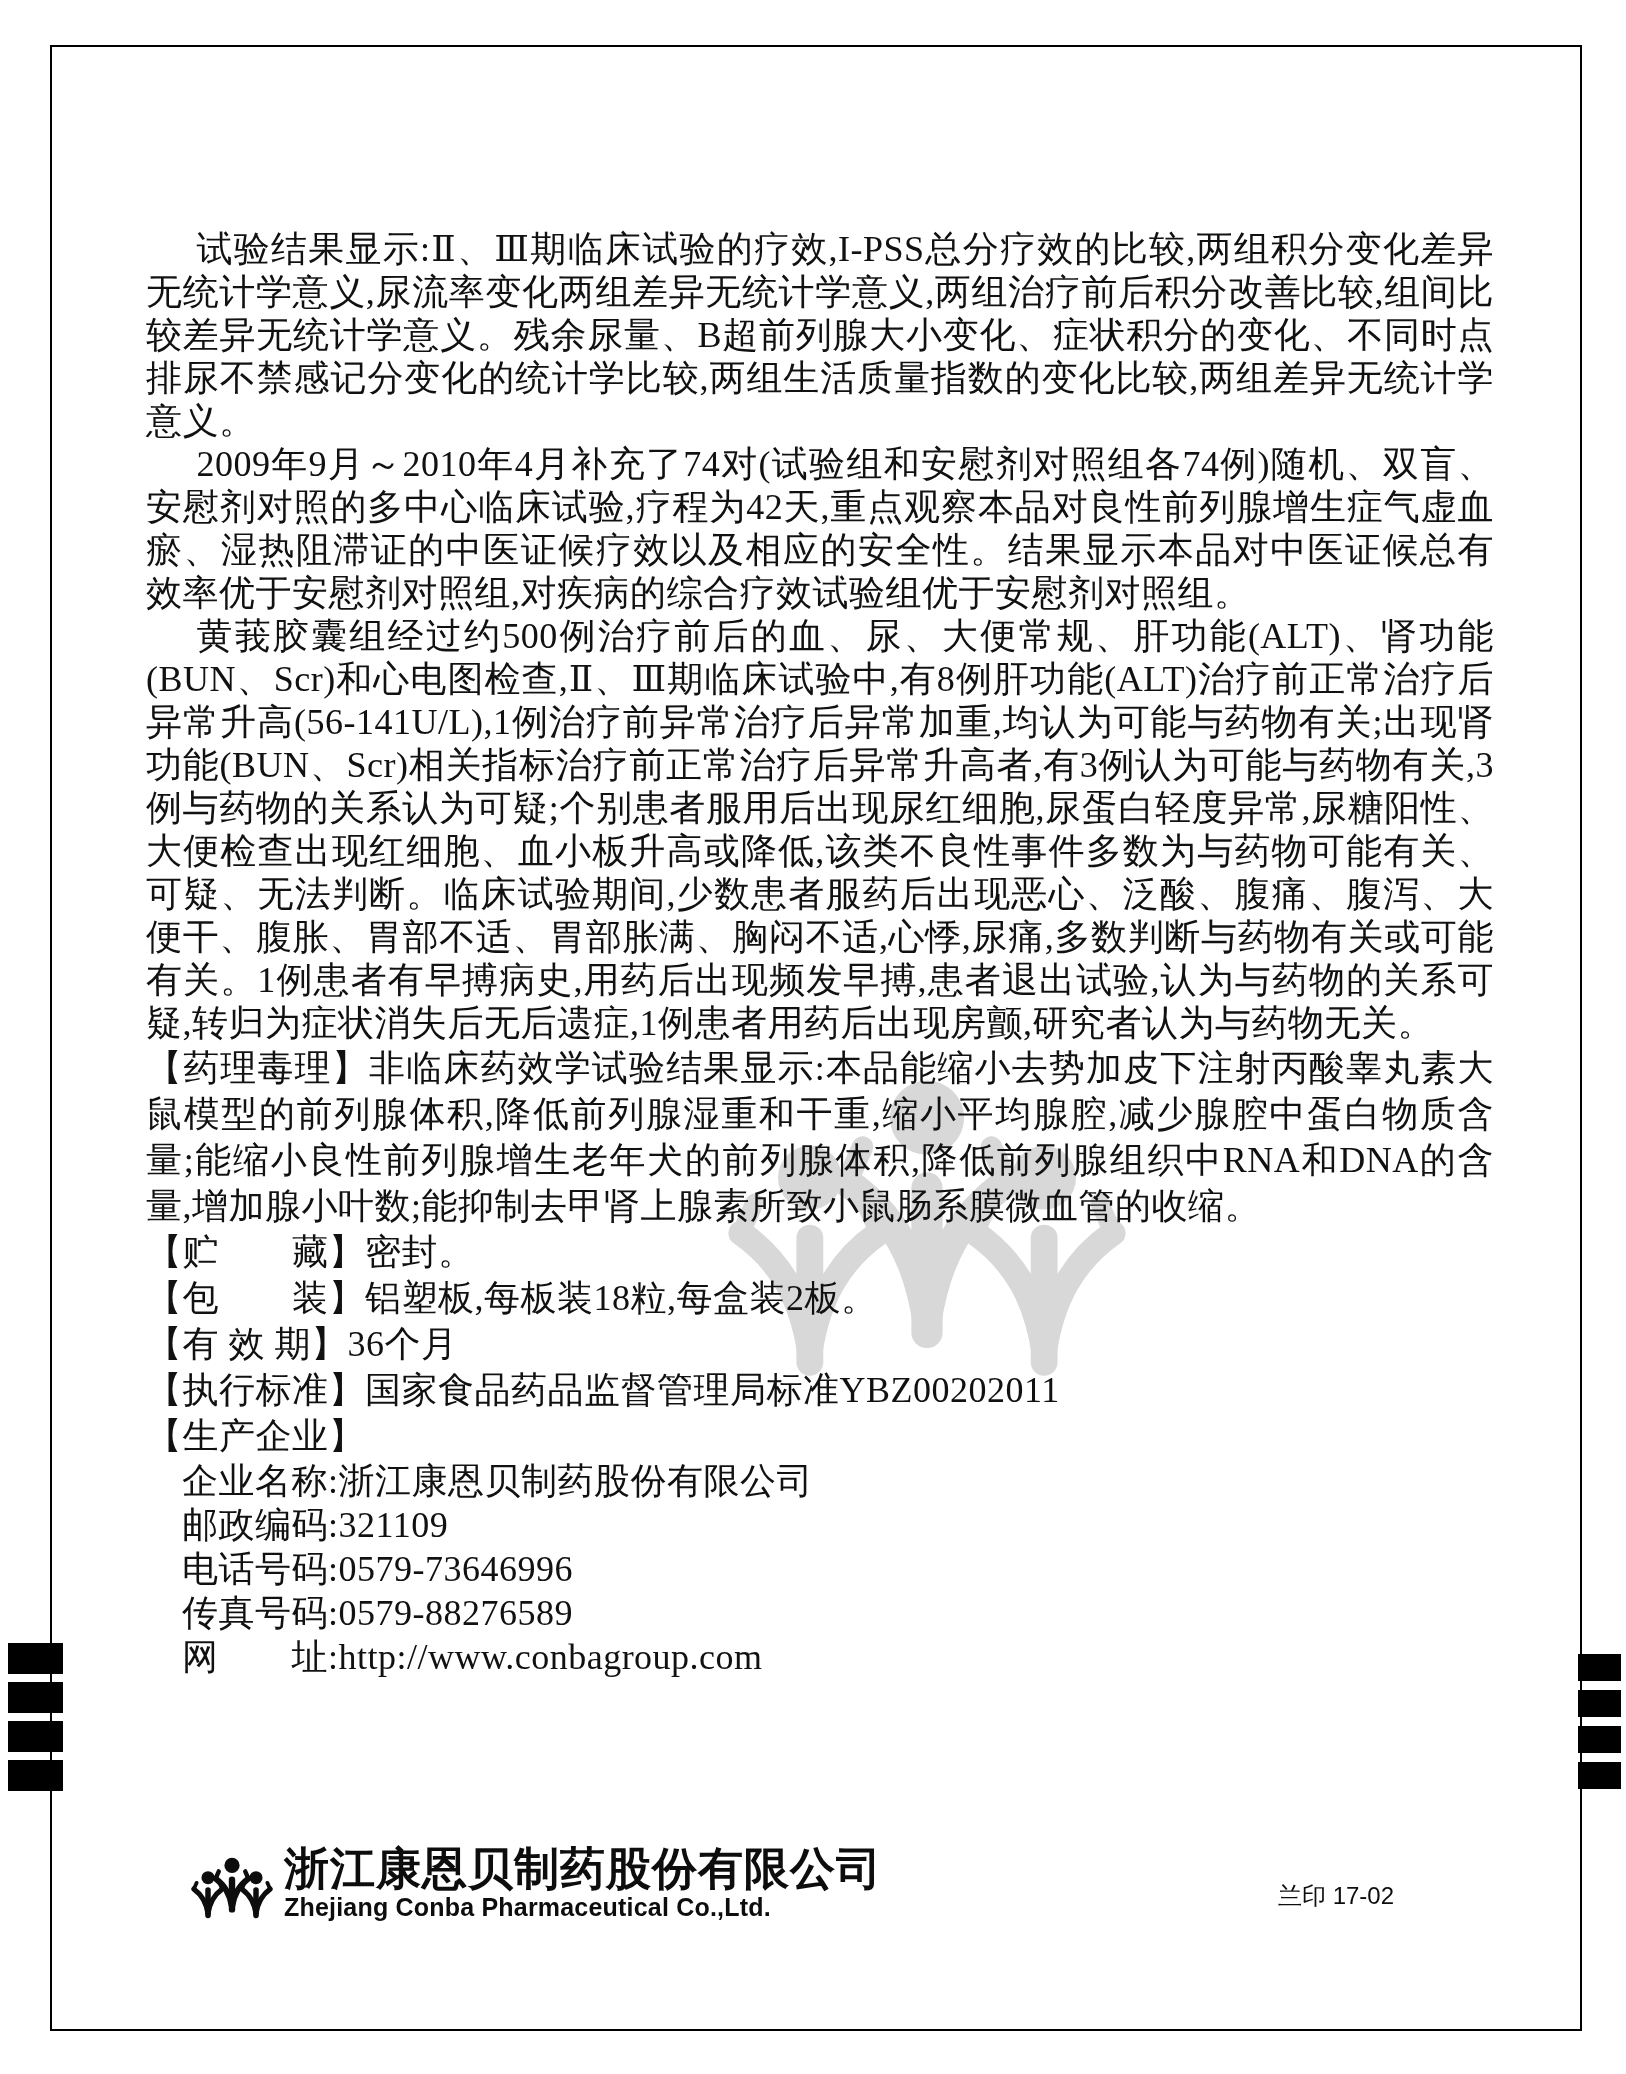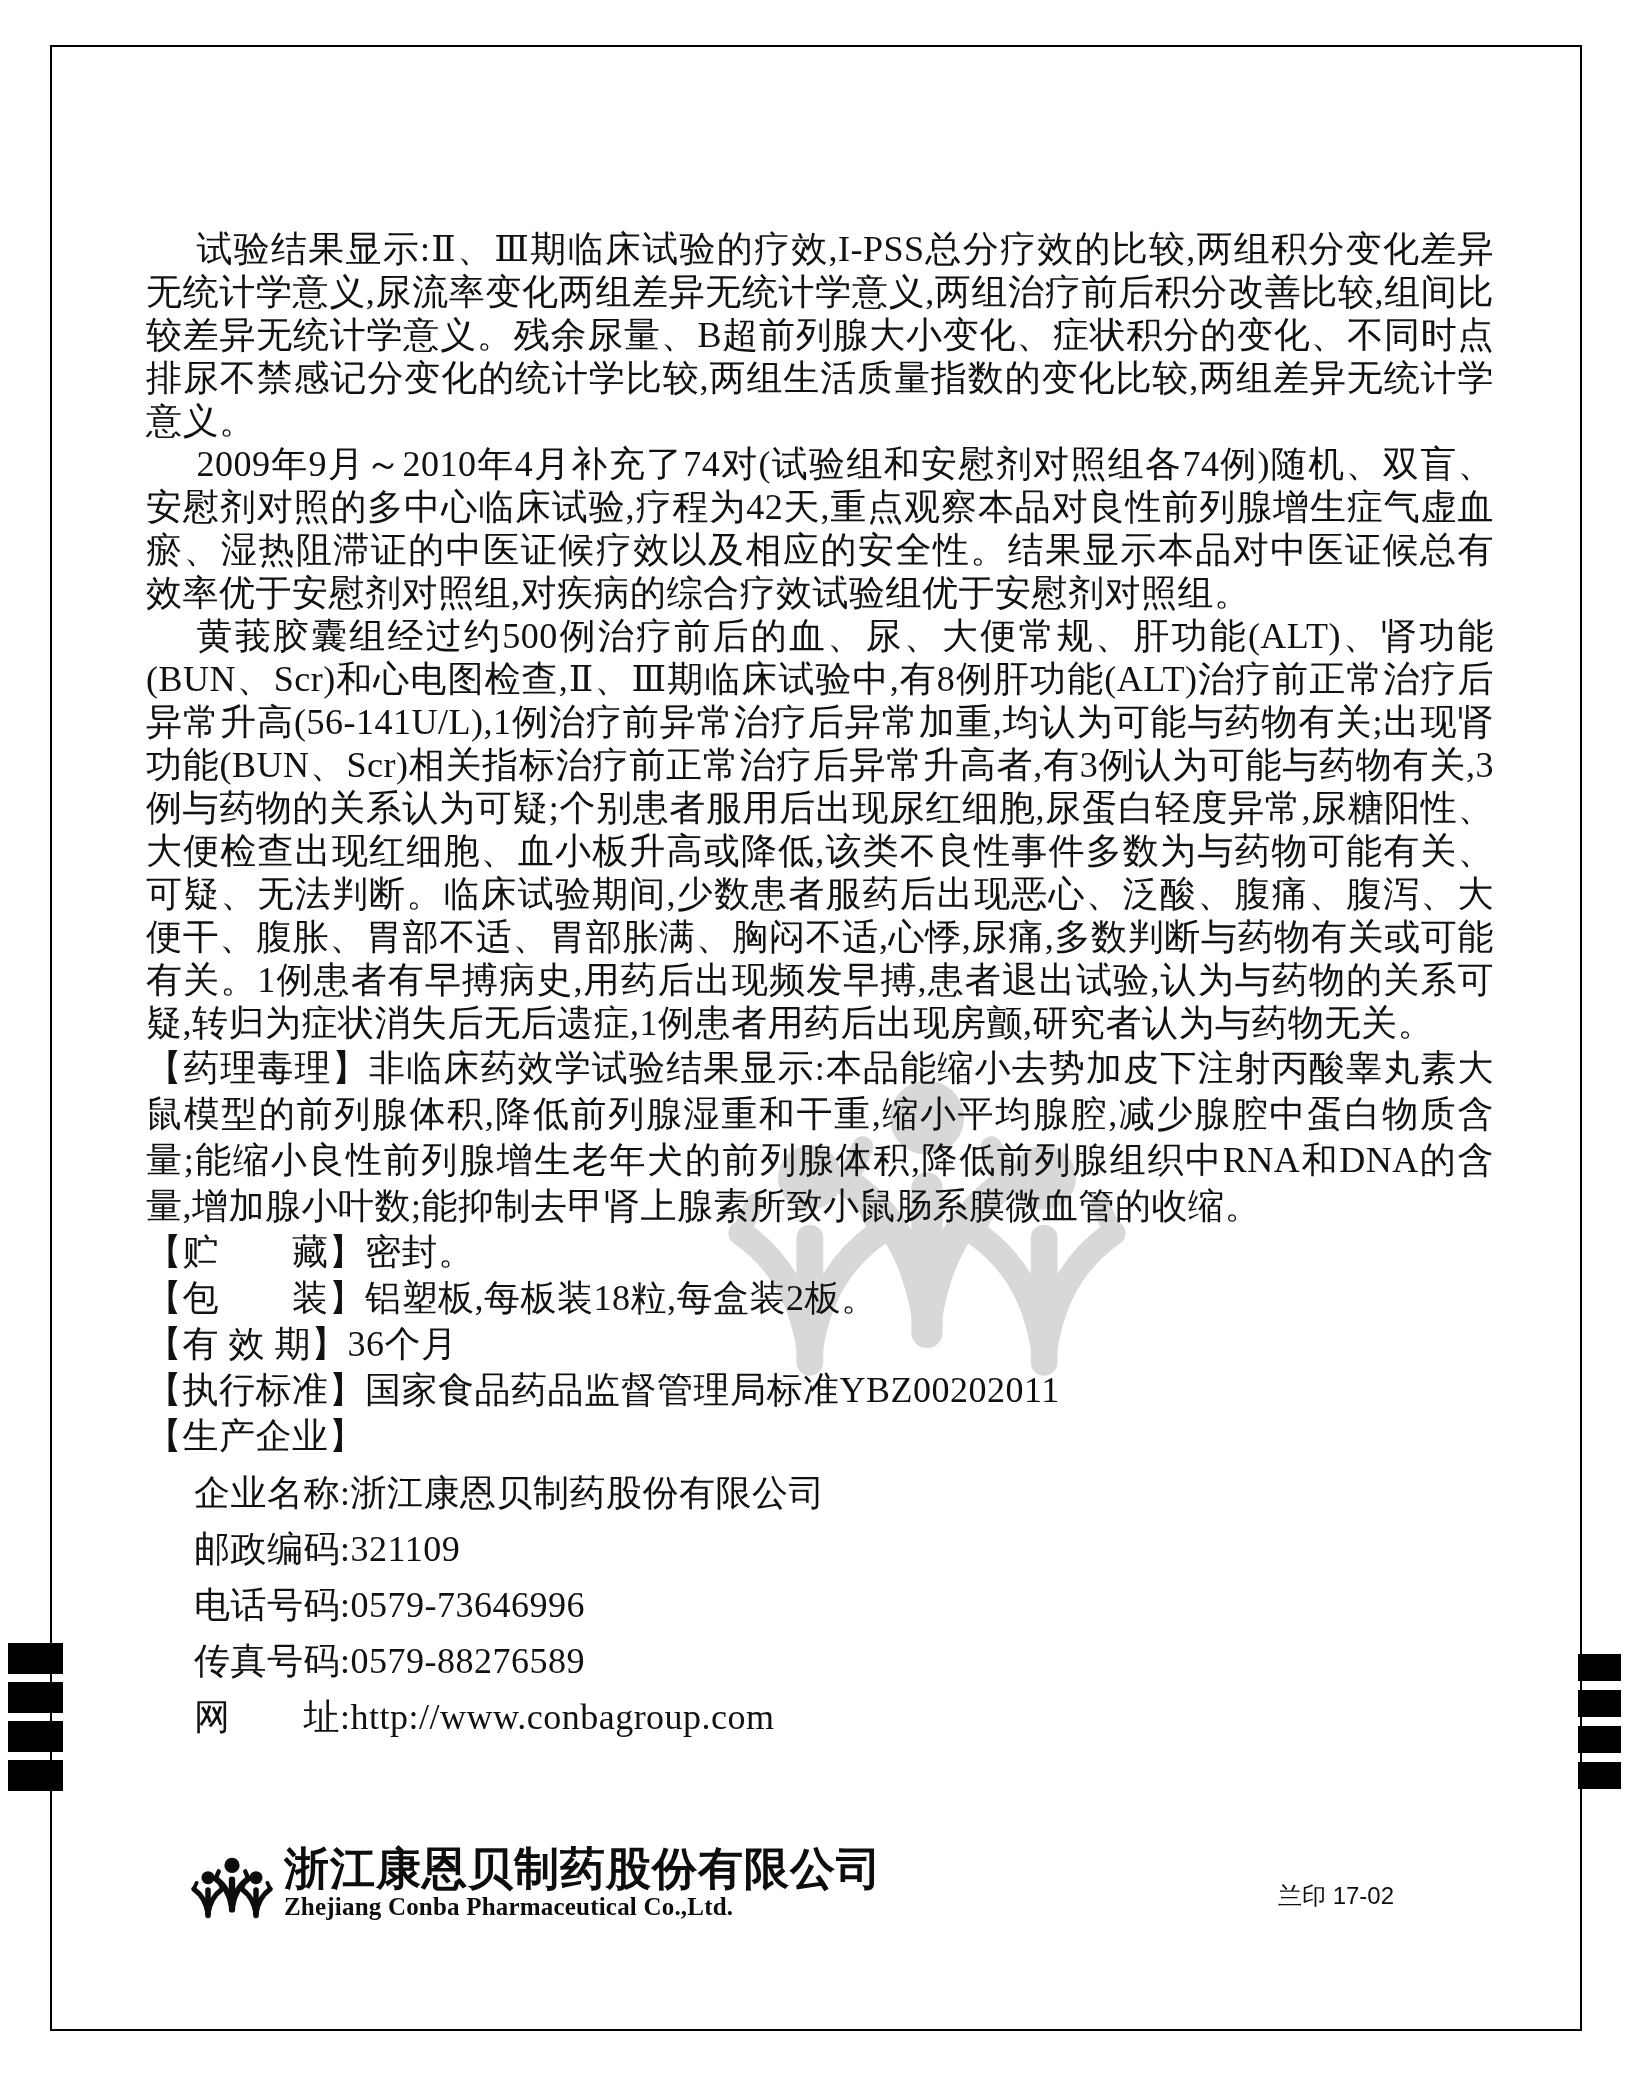--- a/index.html
+++ b/index.html
@@ -17,24 +17,24 @@
     color:#d8d8d8;
   }
   .content{
     position:absolute;left:146px;top:228px;width:1348px;
     font-size:36px;line-height:43px;letter-spacing:0.5px;
   }
   .para{margin:0;text-align:justify;text-indent:1.4em;}
   .section{margin:0;line-height:46px;}
   .section.flow{text-align:justify;}
   .section .lbl{white-space:pre;}
-  .mfg{margin:12px;line-height:44px;padding-left:1em;white-space:pre;}
+  .mfg{margin:0;line-height:44px;padding-left:1em;white-space:pre;}
   .footer-brand{position:absolute;left:190px;top:1846px;display:flex;align-items:flex-start;}
   .footer-logo{width:84px;height:84px;color:#0d0d0d;flex:0 0 auto;}
-  .brand-text{margin-left:10px;font-family:Liberation Serif, serif;}
+  .brand-text{margin-left:10px;font-family:Liberation Sans, sans-serif;}
   .brand-cn{font-size:45px;font-weight:bold;line-height:46px;letter-spacing:1px;color:#0d0d0d;}
   .brand-en{font-size:25px;font-weight:bold;line-height:30px;color:#0d0d0d;letter-spacing:0.2px;}
   .print-code{
     position:absolute;left:1278px;top:1880px;
     font-family:"Liberation Sans","DejaVu Sans",sans-serif;
     font-size:24px;color:#0d0d0d;
   }
   .reg-left{position:absolute;left:8px;top:1643px;width:55px;}
   .reg-left .bar{width:55px;height:31px;background:#000;margin-bottom:8px;}
   .reg-right{position:absolute;left:1578px;top:1654px;width:43px;}

